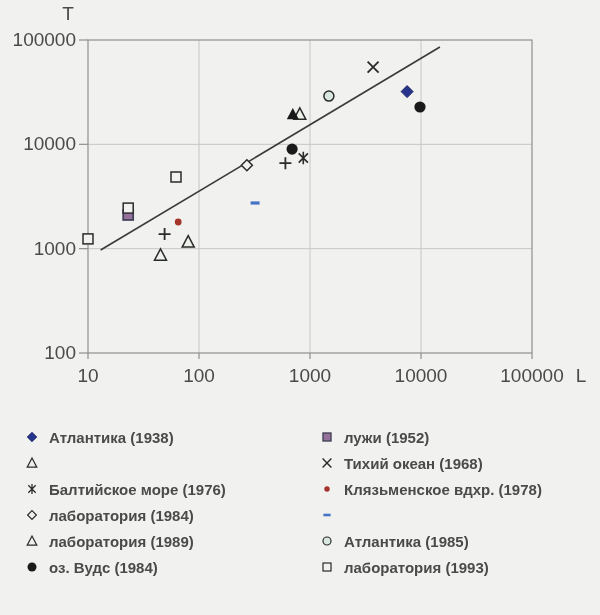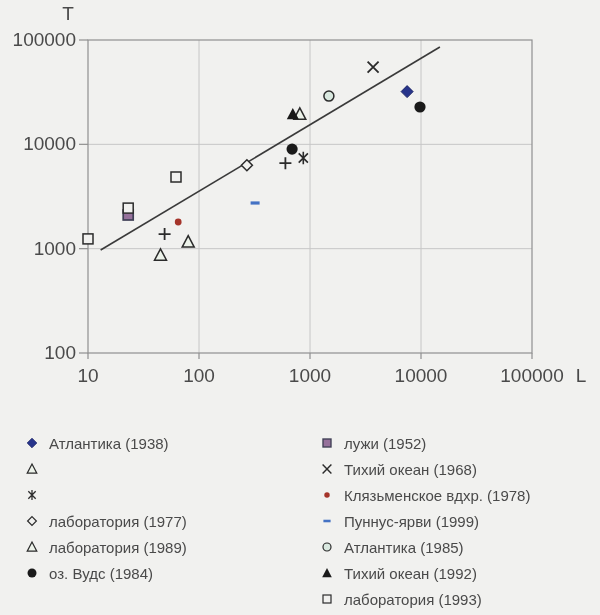--- a/index.html
+++ b/index.html
@@ -6,21 +6,21 @@
   body{
     width:600px;height:615px;
     background:#f1f1ef;
     font-family:"Liberation Sans", sans-serif;
     color:#4a4a4a;
     position:relative;
     overflow:hidden;
   }
   .chart-wrap{position:absolute;left:0;top:0;width:600px;height:405px;}
   .legend{position:absolute;left:0;top:424px;width:600px;}
-  .legend-col{position:absolute;top:6px;}
+  .legend-col{position:absolute;top:0;font-weight:bold;}
   .legend-col.left{left:20px;}
   .legend-col.right{left:315px;}
   .legend-row{display:flex;align-items:center;height:26px;}
   .legend-row svg{width:24px;height:20px;flex:0 0 24px;}
   .legend-label{margin-left:5px;font-size:15px;color:#4a4a4a;white-space:nowrap;}
 </style>
 </head>
 <body>
 
 <div class="chart-wrap">
@@ -128,28 +128,29 @@
             <path d="M0 -6.2 L6 5.2 L-6 5.2 Z" fill="#edf3ea" stroke="#2b2b2b" stroke-width="1.5"></path>
           </g>
         </svg>
       </div>
       <div class="legend-row">
         <svg viewBox="0 0 24 20">
           <g transform-scale="0.8" transform="translate(12,10) scale(0.8)">
             <path d="M-4.6 -4.6 L4.6 4.6 M-4.6 4.6 L4.6 -4.6 M0 -6.2 V6.2" stroke="#2b2b2b" stroke-width="1.6" fill="none"></path>
           </g>
         </svg>
+        <span class="legend-label">Балтийское море (1976)</span>
       </div>
       <div class="legend-row">
         <svg viewBox="0 0 24 20">
           <g transform-scale="0.8" transform="translate(12,10) scale(0.8)">
             <path d="M0 -5.5 L5.5 0 L0 5.5 L-5.5 0 Z" fill="#f1f1ef" stroke="#2b2b2b" stroke-width="1.5"></path>
           </g>
         </svg>
-        <span class="legend-label">лаборатория (1977)</span>
+        <span class="legend-label">лаборатория (1984)</span>
       </div>
       <div class="legend-row">
         <svg viewBox="0 0 24 20">
           <g transform-scale="0.8" transform="translate(12,10) scale(0.8)">
             <path d="M0 -6.2 L6 5.2 L-6 5.2 Z" fill="#edf3ea" stroke="#2b2b2b" stroke-width="1.5"></path>
           </g>
         </svg>
         <span class="legend-label">лаборатория (1989)</span>
       </div>
       <div class="legend-row">
@@ -185,37 +186,28 @@
           </g>
         </svg>
         <span class="legend-label">Клязьменское вдхр. (1978)</span>
       </div>
       <div class="legend-row">
         <svg viewBox="0 0 24 20">
           <g transform-scale="0.8" transform="translate(12,10) scale(0.8)">
             <rect x="-4.5" y="-1.6" width="9" height="3.2" fill="#4472c4"></rect>
           </g>
         </svg>
-        <span class="legend-label">Пуннус-ярви (1999)</span>
       </div>
       <div class="legend-row">
         <svg viewBox="0 0 24 20">
           <g transform-scale="0.8" transform="translate(12,10) scale(0.8)">
             <circle r="5" fill="#d9e8df" stroke="#2b2b2b" stroke-width="1.5"></circle>
           </g>
         </svg>
         <span class="legend-label">Атлантика (1985)</span>
-      </div>
-      <div class="legend-row">
-        <svg viewBox="0 0 24 20">
-          <g transform-scale="0.8" transform="translate(12,10) scale(0.8)">
-            <path d="M0 -6.2 L6 5.2 L-6 5.2 Z" fill="#1a1a1a"></path>
-          </g>
-        </svg>
-        <span class="legend-label">Тихий океан (1992)</span>
       </div>
       <div class="legend-row">
         <svg viewBox="0 0 24 20">
           <g transform-scale="0.8" transform="translate(12,10) scale(0.8)">
             <rect x="-5" y="-5" width="10" height="10" fill="#f1f1ef" stroke="#2b2b2b" stroke-width="1.5"></rect>
           </g>
         </svg>
         <span class="legend-label">лаборатория (1993)</span>
       </div>
     </div>

